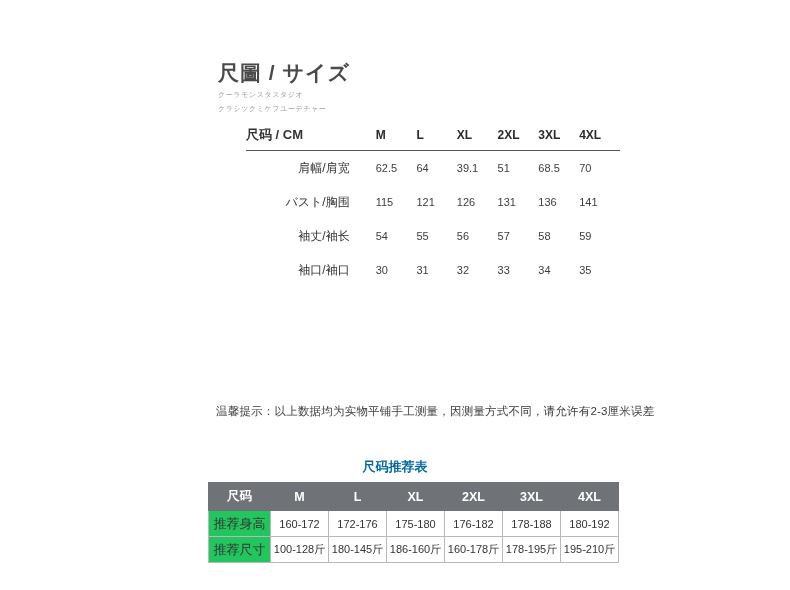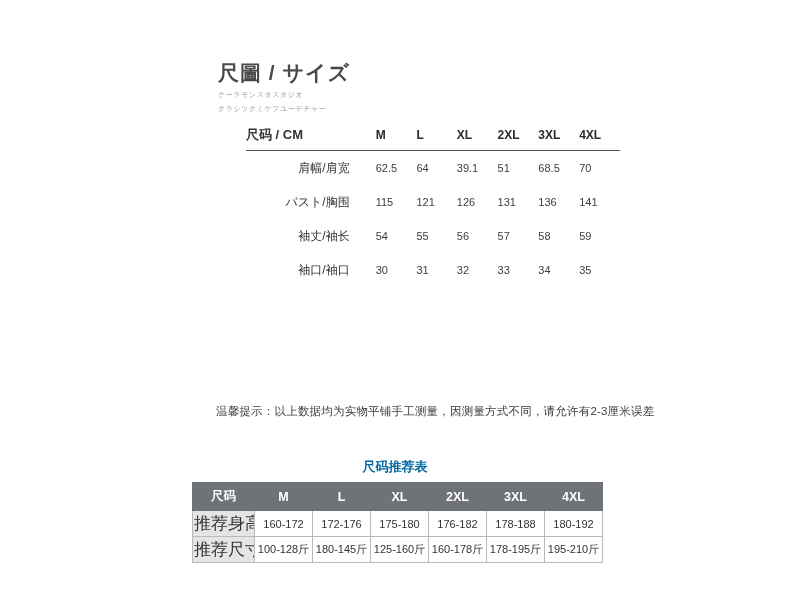--- a/index.html
+++ b/index.html
@@ -100,21 +100,21 @@
     left: 0;
     top: 458px;
     width: 790px;
     text-align: center;
     font-size: 13px;
     font-weight: bold;
     color: #0369a1;
   }
   .rec-table {
     position: absolute;
-    left: 192px;
+    left: 208px;
     top: 482px;
     width: 372px;
     border-collapse: collapse;
     table-layout: fixed;
   }
   .rec-table th, .rec-table td {
     border: 1px solid #b9b9b9;
     font-size: 11px;
     text-align: center;
     height: 25px;
@@ -129,22 +129,22 @@
     font-weight: bold;
     font-size: 12.5px;
     height: 27px;
     border: 1px solid #6f7277;
   }
   .rec-table thead th.first {
     background: #6f7277;
   }
   .rec-table tbody th {
     font-weight: normal;
-    font-size: 17px;
-    background: #e5e5e5;
+    font-size: 13px;
+    background: #22c55e;
   }
   .rec-table col.c0 { width: 62px; }
   .rec-table col.c1 { width: 58px; }
   .rec-table col.c2 { width: 58px; }
   .rec-table col.c3 { width: 58px; }
   .rec-table col.c4 { width: 58px; }
   .rec-table col.c5 { width: 58px; }
   .rec-table col.c6 { width: 58px; }
 </style>
 </head>
@@ -240,19 +240,19 @@
       <td>172-176</td>
       <td>175-180</td>
       <td>176-182</td>
       <td>178-188</td>
       <td>180-192</td>
     </tr>
     <tr>
       <th>推荐尺寸</th>
       <td>100-128斤</td>
       <td>180-145斤</td>
-      <td>125-160斤</td>
+      <td>186-160斤</td>
       <td>160-178斤</td>
       <td>178-195斤</td>
       <td>195-210斤</td>
     </tr>
   </tbody>
 </table>
 
 </body></html>

